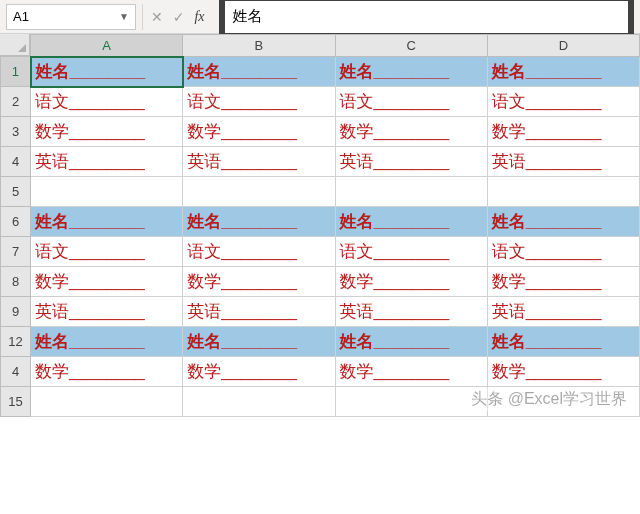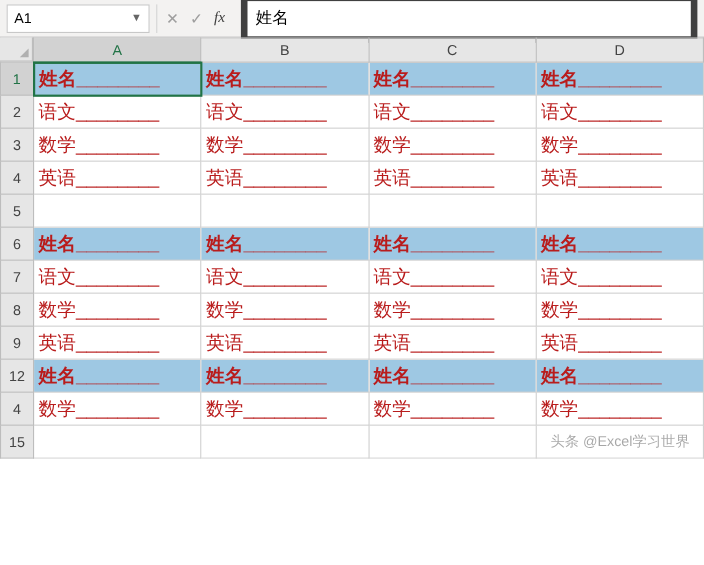--- a/index.html
+++ b/index.html
@@ -123,21 +123,21 @@
   }
   .row-hdr.active { border-right: 2px solid #217346; border-bottom:1px solid #bdbdbd;}
   .cell-text {
     display: inline-block;
     white-space: nowrap;
   }
   .watermark {
     position: absolute;
     right: 10px;
     bottom: 6px;
-    font-size: 13px;
+    font-size: 16px;
     color: rgba(0,0,0,0.35);
     background: rgba(255,255,255,0.4);
     padding: 1px 3px;
   }
 </style>
 </head>
 <body>
 
 <div class="formula-bar">
   <div class="name-box">

